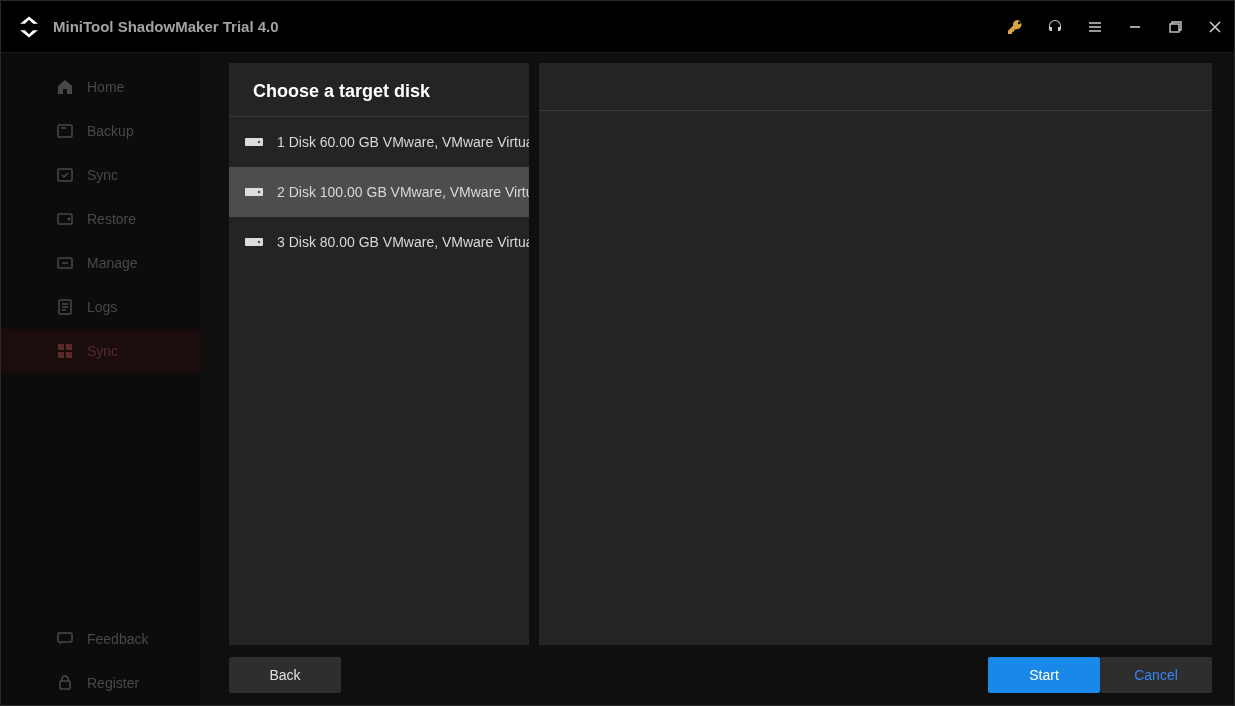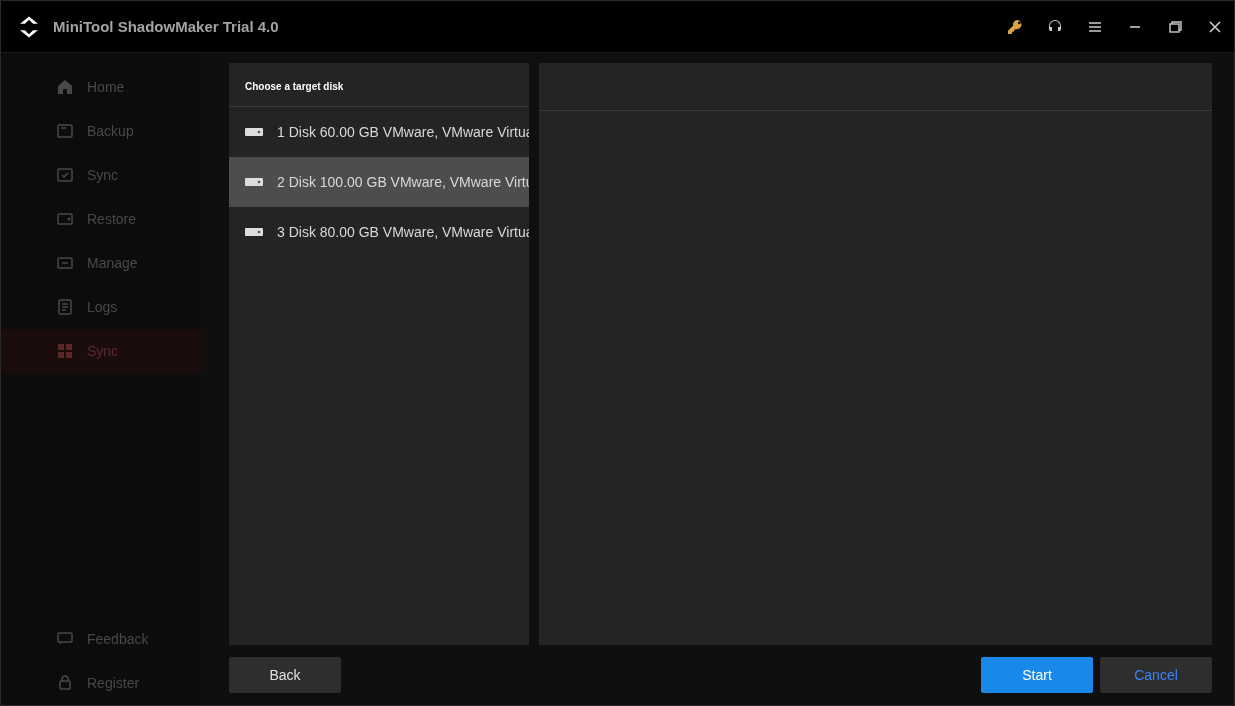--- a/index.html
+++ b/index.html
@@ -135,22 +135,22 @@
       min-height: 0;
     }
     .disk-panel {
       width: 300px;
       background: #242424;
       display: flex;
       flex-direction: column;
       overflow: hidden;
     }
     .panel-header {
-      padding: 18px 16px 14px 16px;
-      font-size: 10px;
+      padding: 18px 16px 14px 24px;
+      font-size: 18px;
       font-weight: 600;
       color: #fff;
       border-bottom: 1px solid #3b3b3b;
     }
     .disk-list {
       flex: 1;
     }
     .disk-item {
       display: flex;
       align-items: center;
@@ -179,21 +179,21 @@
     .detail-header {
       height: 48px;
       border-bottom: 1px solid #3b3b3b;
     }
 
     .footer {
       height: 60px;
       display: flex;
       align-items: center;
       padding: 0 22px 0 28px;
-      gap: 7px;
+      gap: 0;
     }
     .btn {
       height: 36px;
       min-width: 112px;
       display: flex;
       align-items: center;
       justify-content: center;
       font-size: 14px;
       cursor: pointer;
       border-radius: 2px;

